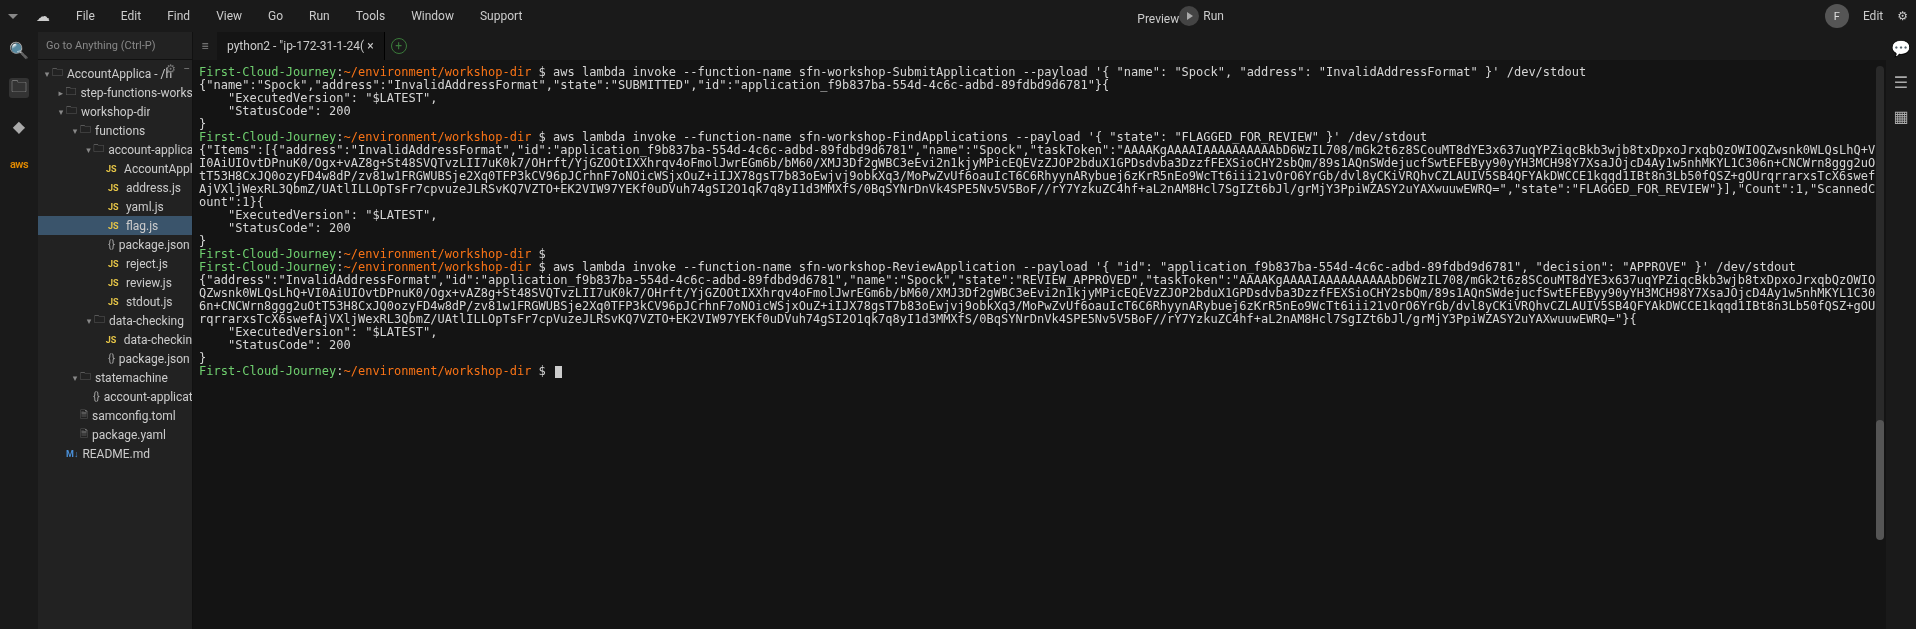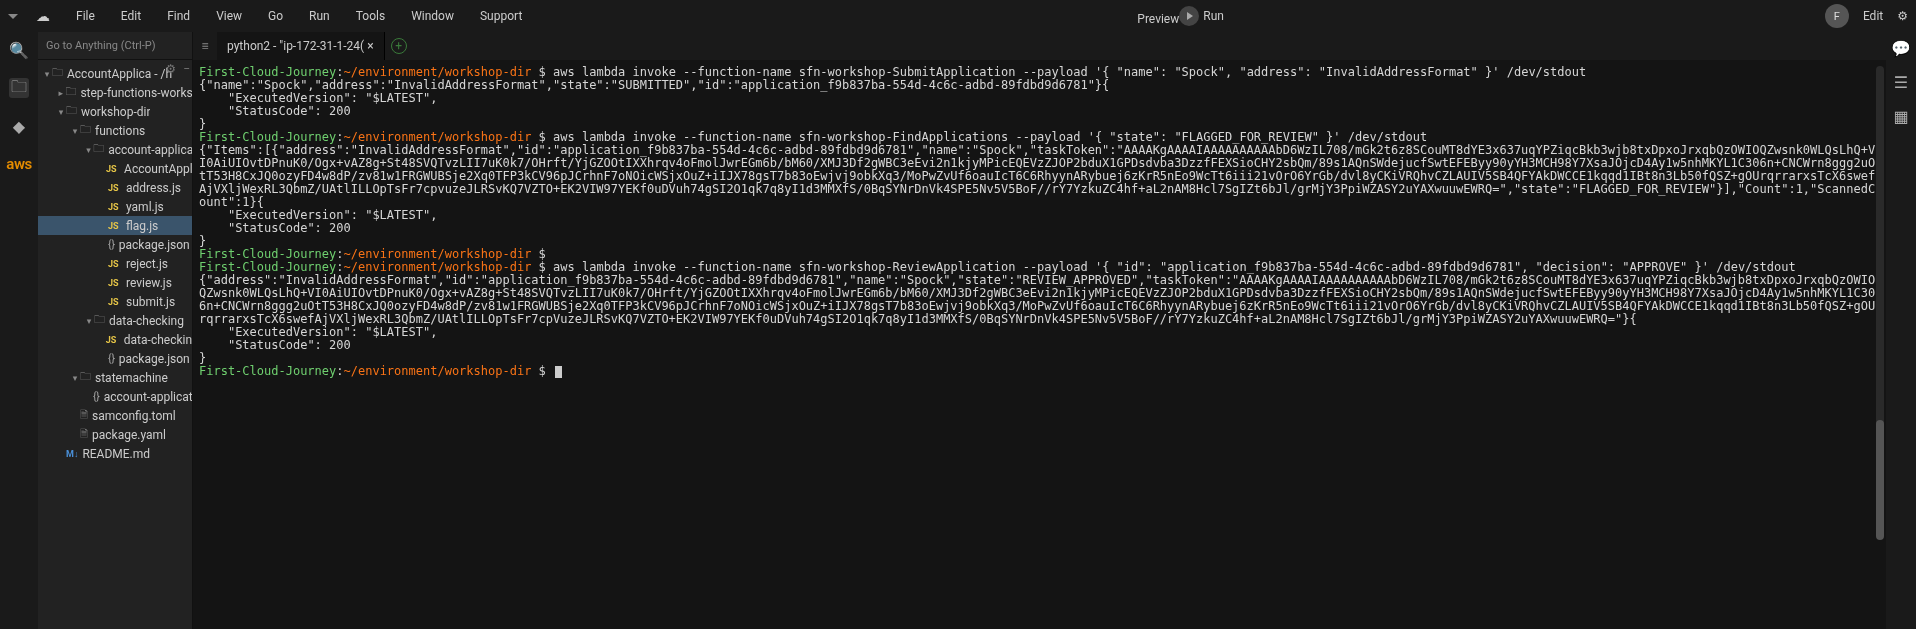--- a/index.html
+++ b/index.html
@@ -12,21 +12,21 @@
 .menubar-right { display: flex; align-items: center; gap: 14px; }
 .tri-icon { width: 0; height: 0; border-left: 5px solid transparent; border-right: 5px solid transparent; border-top: 5px solid #888; margin-right: 4px; }
 .cloud-icon { font-size: 14px; color: #ccc; }
 .avatar { width: 24px; height: 24px; border-radius: 50%; background: #555; display: flex; align-items: center; justify-content: center; font-size: 11px; color: #ddd; }
 .gear-icon, .share-txt { cursor: pointer; }
 .run-play { width: 20px; height: 20px; border-radius: 50%; background: #444; display: inline-flex; align-items: center; justify-content: center; margin-right: 4px; }
 .run-play::before { content: ""; width: 0; height: 0; border-left: 6px solid #aaa; border-top: 4px solid transparent; border-bottom: 4px solid transparent; margin-left: 1px; }
 .body-row { flex: 1; display: flex; min-height: 0; }
 .left-rail { width: 38px; background: #1a1a1a; display: flex; flex-direction: column; align-items: center; padding-top: 8px; gap: 18px; }
 .rail-ic { width: 20px; height: 20px; display: flex; align-items: center; justify-content: center; color: #aaa; cursor: pointer; }
-.rail-aws { font-size: 15px; color: #e38b00; font-weight: 600; letter-spacing: -0.5px; }
+.rail-aws { font-size: 11px; color: #e38b00; font-weight: 600; letter-spacing: -0.5px; }
 .sidebar { width: 155px; background: #222; display: flex; flex-direction: column; font-size: 12px; color: #ccc; border-right: 1px solid #111; }
 .goto { height: 28px; display: flex; align-items: center; padding: 0 8px; color: #888; font-size: 11px; border-bottom: 1px solid #111; }
 .tree { flex: 1; overflow: auto; padding-top: 4px; position: relative; }
 .tree-row { display: flex; align-items: center; height: 19px; padding-left: 0; white-space: nowrap; cursor: pointer; }
 .tree-row.active { background: #3a546b; }
 .tw { display: inline-block; width: 10px; text-align: center; font-size: 9px; color: #888; }
 .folder-ic { color: #8a8a8a; margin-right: 4px; font-size: 11px; }
 .js-ic { color: #e6c547; font-size: 9px; font-weight: 700; margin-right: 4px; min-width: 14px; }
 .json-ic { color: #aaa; font-size: 10px; margin-right: 4px; }
 .yaml-ic { color: #888; font-size: 10px; margin-right: 4px; }
@@ -146,21 +146,21 @@
             <span class="tree-label">reject.js</span>
           </div>
           <div class="tree-row" style="padding-left: 60px;">
             <span class="tw"></span>
             <span class="js-ic">JS</span>
             <span class="tree-label">review.js</span>
           </div>
           <div class="tree-row" style="padding-left: 60px;">
             <span class="tw"></span>
             <span class="js-ic">JS</span>
-            <span class="tree-label">submit.js</span>
+            <span class="tree-label">stdout.js</span>
           </div>
           <div class="tree-row" style="padding-left: 46px;">
             <span class="tw">▾</span>
             <span class="folder-ic">🗀</span>
             <span class="tree-label">data-checking</span>
           </div>
           <div class="tree-row" style="padding-left: 60px;">
             <span class="tw"></span>
             <span class="js-ic">JS</span>
             <span class="tree-label">data-checking.js</span>

